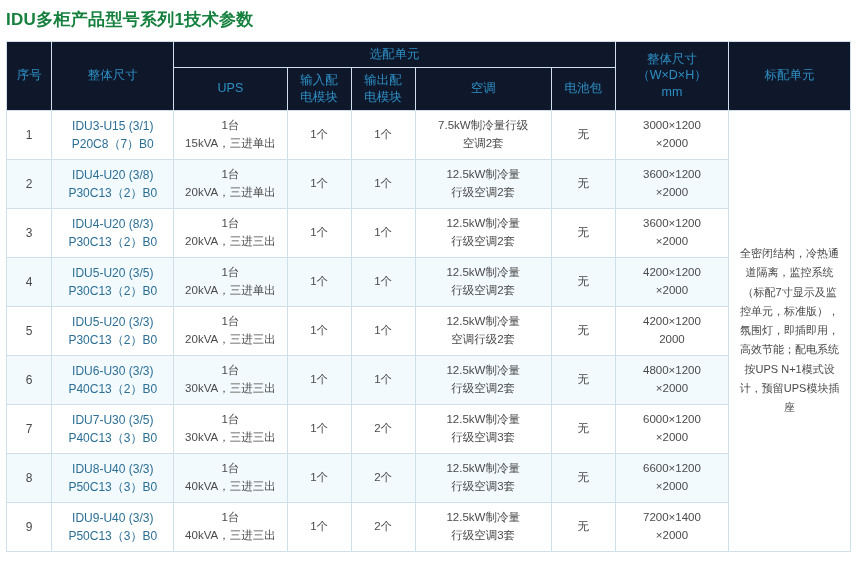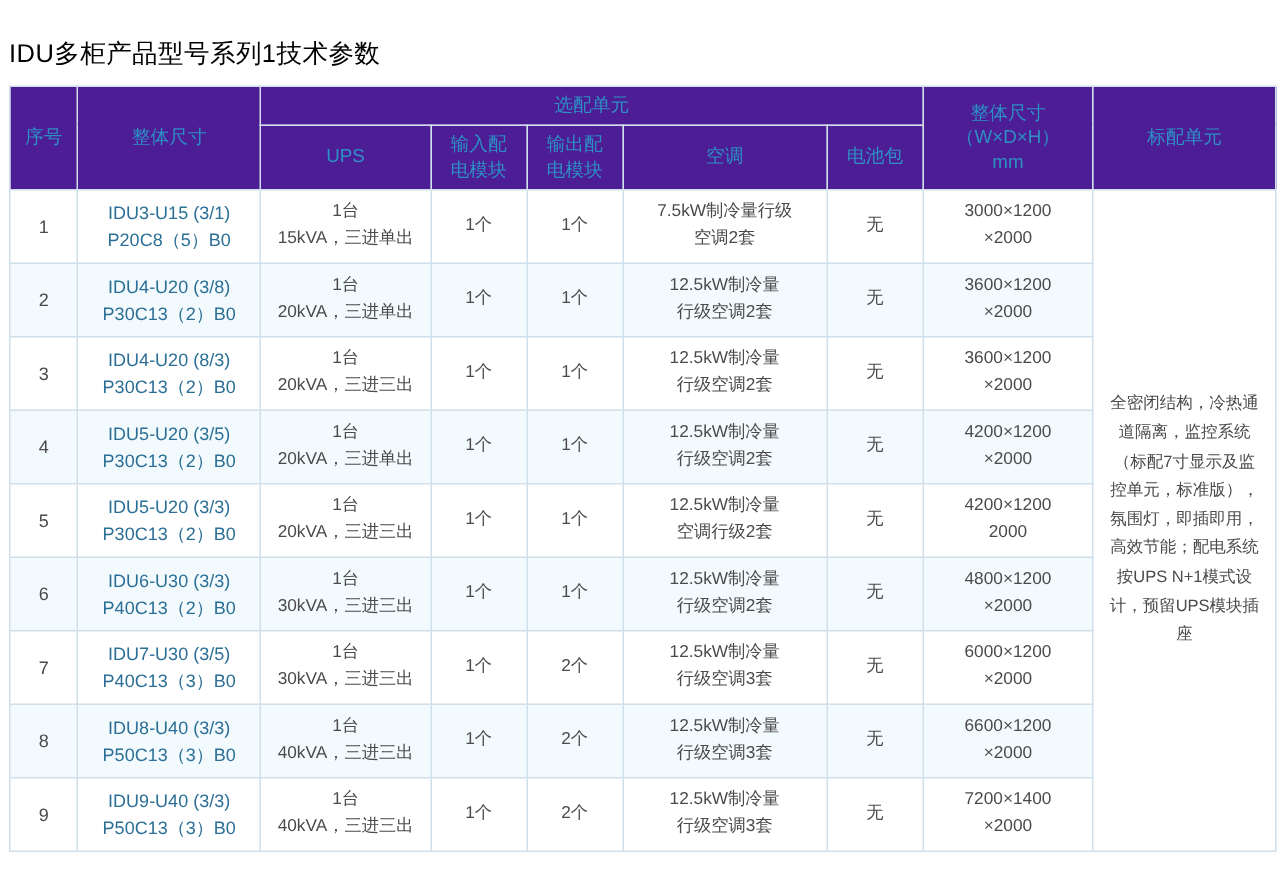--- a/index.html
+++ b/index.html
@@ -15,38 +15,38 @@
     overflow: hidden;
   }
   .page {
     position: relative;
     width: 857px;
     height: 585px;
     box-sizing: border-box;
   }
   .page-title {
     font-size: 17px;
-    font-weight: normal;
-    color: #000000;
-    padding: 24px 0 10px 6px;
+    font-weight: bold;
+    color: #15803d;
+    padding: 8px 0 10px 6px;
     letter-spacing: 0.3px;
   }
   table.spec {
     border-collapse: collapse;
     width: 845px;
     margin-left: 6px;
     table-layout: fixed;
   }
   table.spec th, table.spec td {
     border: 1px solid #cfe0ea;
     text-align: center;
     vertical-align: middle;
   }
   thead th {
-    background: #4c1d95;
+    background: #0f172a;
     color: #2d8fc4;
     font-size: 12.5px;
     font-weight: normal;
     line-height: 1.35;
     padding: 4px 2px;
   }
   thead th.group {
     color: #2d8fc4;
   }
   tbody td {
@@ -131,21 +131,21 @@
         <th>电池包</th>
       </tr>
     </thead>
     <tbody id="table-body">
         <tr>
           <td class="idx">
             <span class="cellline">1</span>
           </td>
           <td class="model">
             <span class="cellline">IDU3-U15 (3/1)</span>
-            <span class="cellline">P20C8（5）B0</span>
+            <span class="cellline">P20C8（7）B0</span>
           </td>
           <td>
             <span class="cellline">1台</span>
             <span class="cellline">15kVA，三进单出</span>
           </td>
           <td>
             <span class="cellline">1个</span>
           </td>
           <td>
             <span class="cellline">1个</span>

